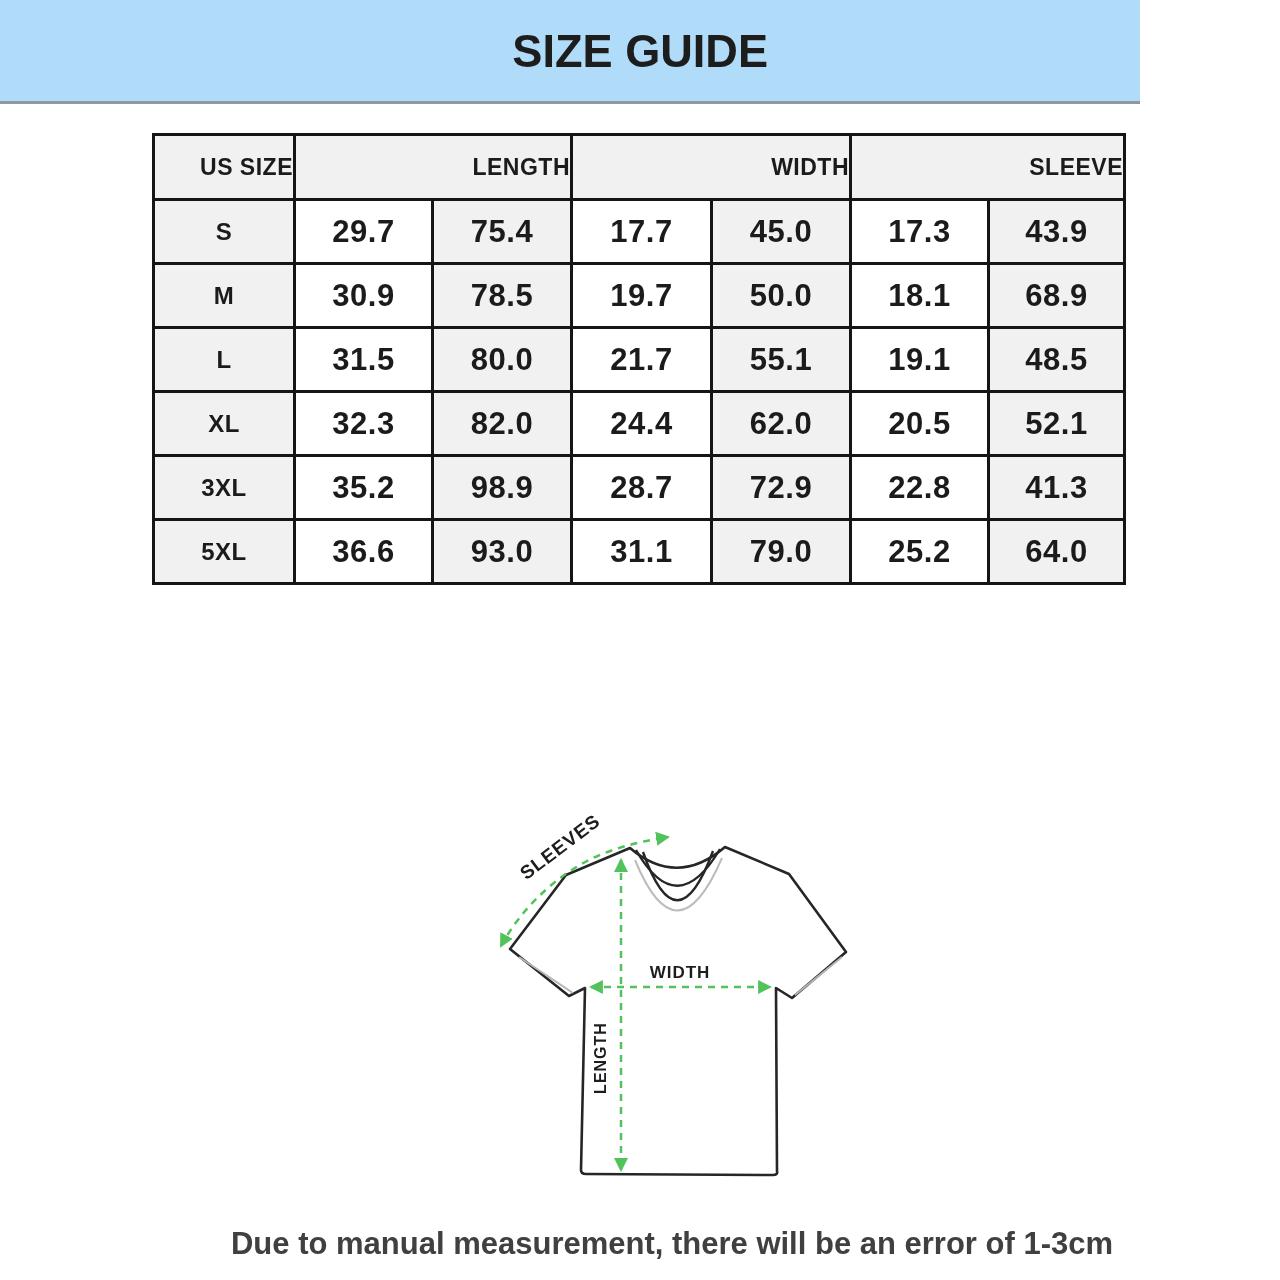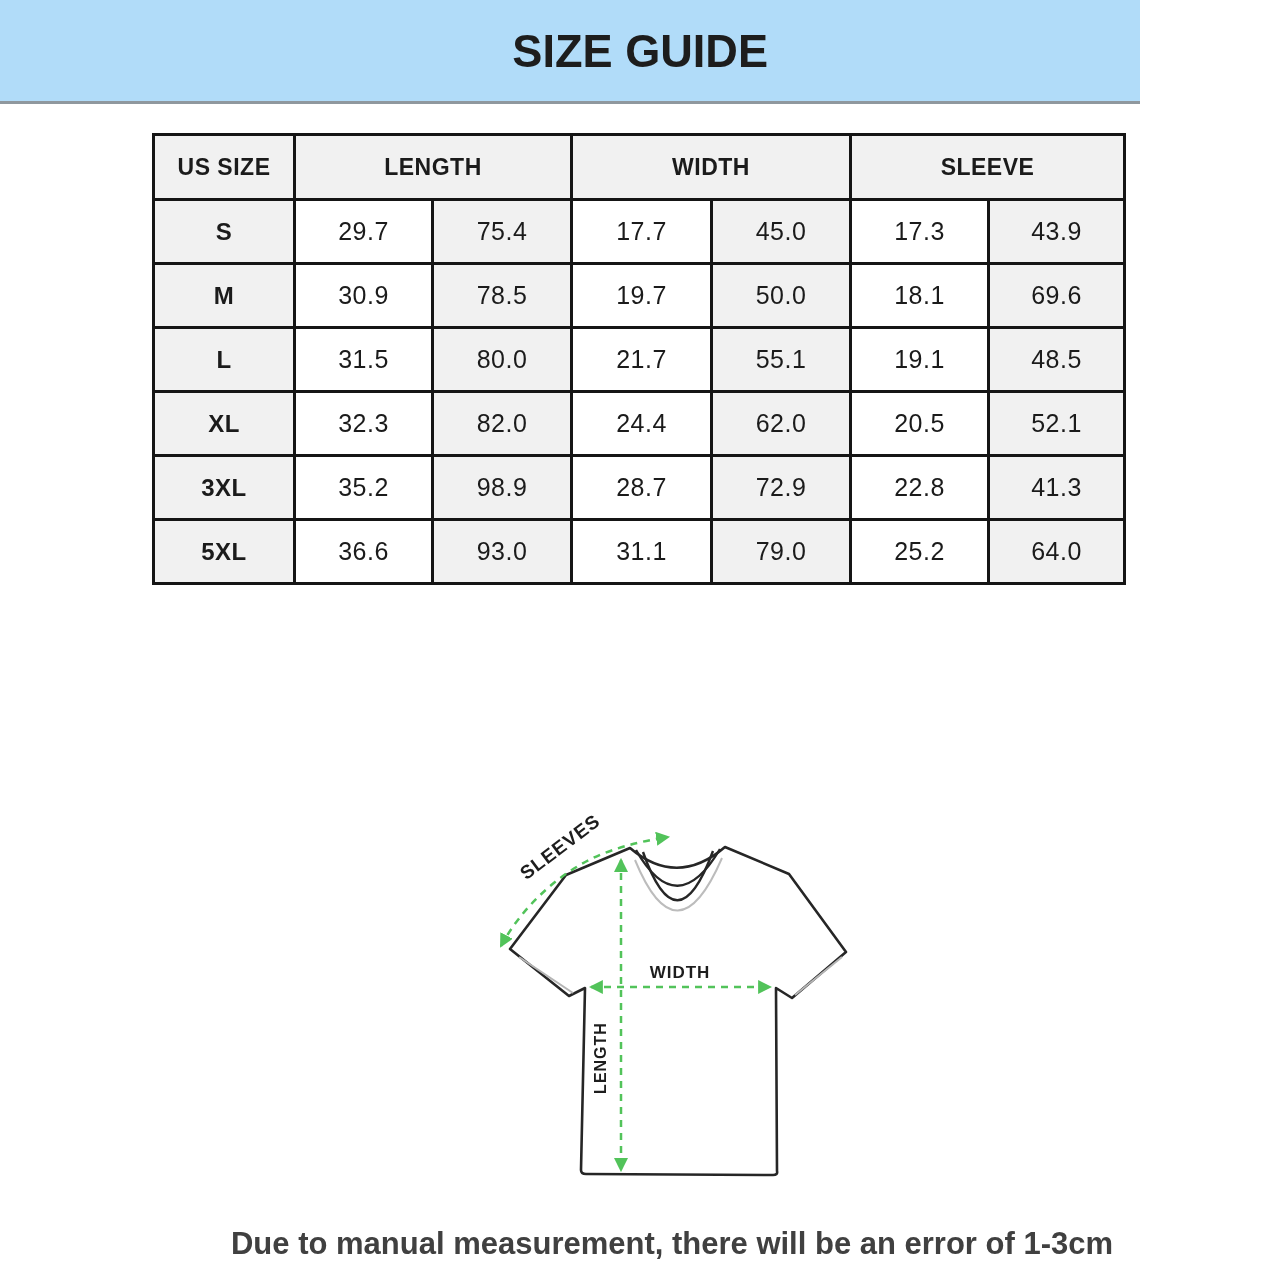--- a/index.html
+++ b/index.html
@@ -7,23 +7,23 @@
   .page{position:relative;width:1092px;height:1280px;background:#ffffff;overflow:hidden;padding-left:48px;}
 
   .banner{position:absolute;top:0;left:0;width:1280px;height:101px;background:#b1dcf9;
           border-bottom:3px solid #8f989e;display:flex;align-items:center;justify-content:center;}
   .banner .title{font-size:47px;font-weight:800;color:#1d1d1d;letter-spacing:0px;transform:scaleX(0.96);}
 
   table.size-table{position:absolute;left:152px;top:133px;border-collapse:collapse;table-layout:fixed;width:971px;}
   .size-table th,.size-table td{border:3px solid #151515;text-align:center;vertical-align:middle;
           color:#1b1b1b;background:#ffffff;padding:0;}
   .size-table .shade{background:#f1f1f1;}
-  .size-table tr.group-row th{height:62px;font-size:23px;font-weight:700;letter-spacing:0.5px;}
+  .size-table tr.group-row th{height:62px;font-size:23px;font-weight:700;letter-spacing:0.5px;text-align:right;}
   .size-table tr.unit-row th{height:62px;font-size:23px;font-weight:700;}
-  .size-table tr.data-row td{height:61px;font-size:25px;font-weight:400;letter-spacing:0.5px;}
+  .size-table tr.data-row td{height:61px;font-size:31px;font-weight:700;letter-spacing:0.5px;}
   .size-table tr.data-row td.size-col{font-size:24px;font-weight:700;}
 
   .diagram{position:absolute;left:480px;top:800px;width:430px;height:418px;}
 
   .note{position:absolute;top:1226px;left:64px;width:1216px;text-align:center;
         font-size:31px;font-weight:700;color:#404040;}
 </style>
 </head>
 <body>
 
@@ -60,21 +60,21 @@
         <td>17.3</td>
         <td class="shade">43.9</td>
       </tr>
       <tr class="data-row">
         <td class="shade size-col">M</td>
         <td>30.9</td>
         <td class="shade">78.5</td>
         <td>19.7</td>
         <td class="shade">50.0</td>
         <td>18.1</td>
-        <td class="shade">69.6</td>
+        <td class="shade">68.9</td>
       </tr>
       <tr class="data-row">
         <td class="shade size-col">L</td>
         <td>31.5</td>
         <td class="shade">80.0</td>
         <td>21.7</td>
         <td class="shade">55.1</td>
         <td>19.1</td>
         <td class="shade">48.5</td>
       </tr>

